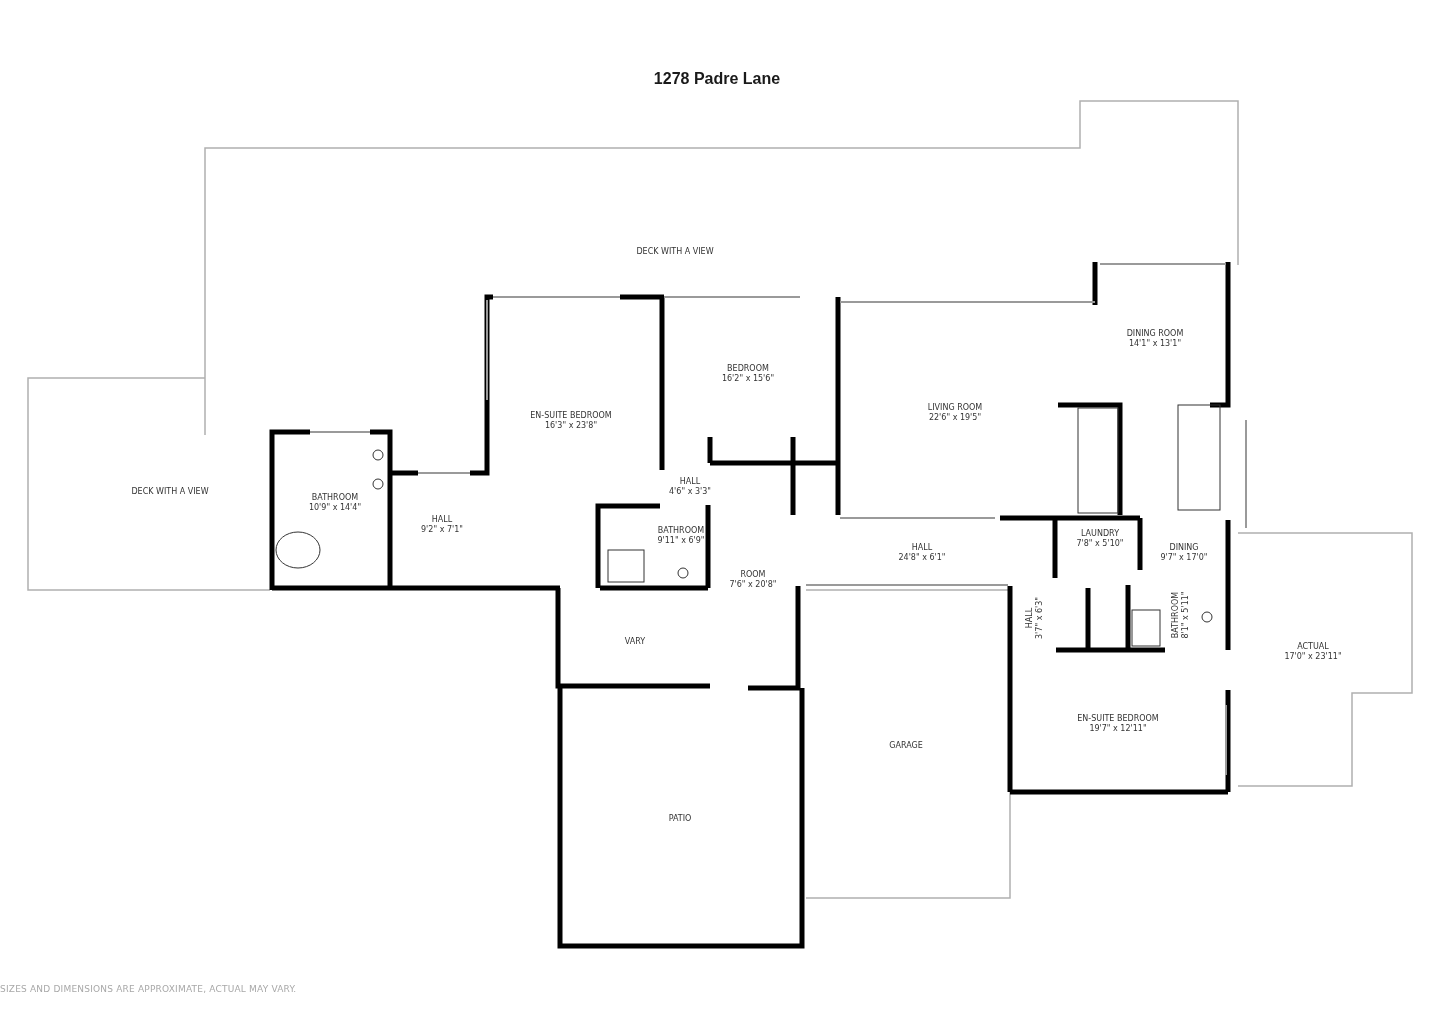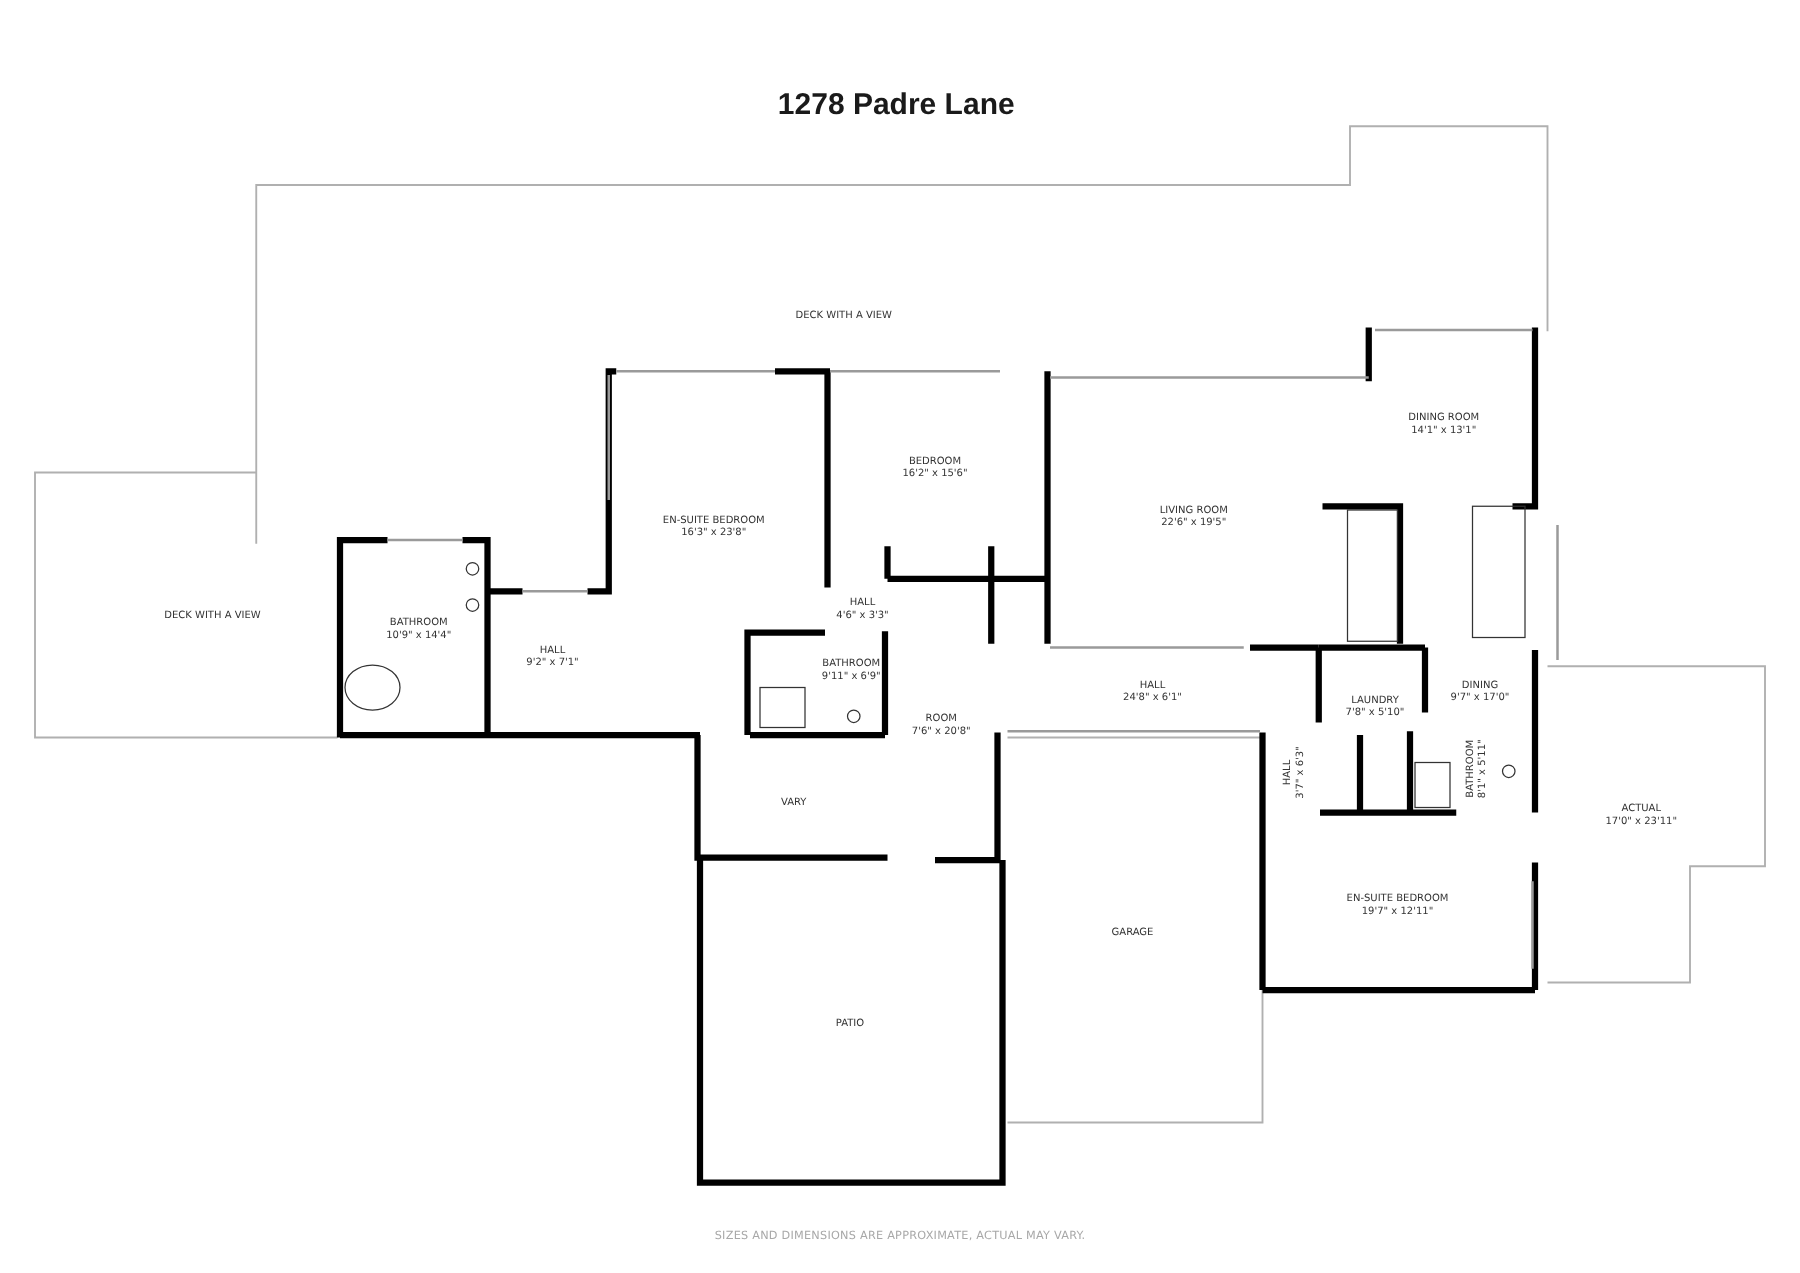--- a/index.html
+++ b/index.html
@@ -1,20 +1,20 @@
 <!DOCTYPE html>
 <html><head>
 <meta charset="utf-8">
 <style>
   html, body { margin: 0; padding: 0; background: #ffffff; }
   body { width: 1440px; height: 1018px; position: relative; overflow: hidden;
          font-family: "DejaVu Sans", sans-serif; }
   .title { position: absolute; left: 0; width: 1434px; top: 70px; text-align: center;
-           font-family: "Liberation Sans", sans-serif; font-weight: bold; font-size: 24px; color: #1a1a1a; }
-  .footer { position: absolute; left: 0; width: 1440px; top: 984px; text-align: center;
+           font-family: "Liberation Sans", sans-serif; font-weight: bold; font-size: 16px; color: #1a1a1a; }
+  .footer { position: absolute; left: 0; width: 1440px; top: 984px; 
             font-size: 9px; color: #a8a8a8; letter-spacing: 0.2px; }
   svg.plan { position: absolute; left: 0; top: 0; }
   .room-label { position: absolute; text-align: center; font-size: 8px; color: #333;
                 line-height: 10px; white-space: nowrap; transform: translateX(-50%); }
   .room-label .dim { display: block; }
   .vert { transform: translate(-50%,-50%) rotate(-90deg); }
 </style>
 </head>
 <body>
 
@@ -102,21 +102,21 @@
 <div class="room-label" style="left:335px;top:493px"><span>BATHROOM</span><span class="dim">10'9" x 14'4"</span></div>
 <div class="room-label" style="left:442px;top:515px"><span>HALL</span><span class="dim">9'2" x 7'1"</span></div>
 <div class="room-label" style="left:571px;top:411px"><span>EN-SUITE BEDROOM</span><span class="dim">16'3" x 23'8"</span></div>
 <div class="room-label" style="left:748px;top:364px"><span>BEDROOM</span><span class="dim">16'2" x 15'6"</span></div>
 <div class="room-label" style="left:690px;top:477px"><span>HALL</span><span class="dim">4'6" x 3'3"</span></div>
 <div class="room-label" style="left:681px;top:526px"><span>BATHROOM</span><span class="dim">9'11" x 6'9"</span></div>
 <div class="room-label" style="left:753px;top:570px"><span>ROOM</span><span class="dim">7'6" x 20'8"</span></div>
 <div class="room-label" style="left:955px;top:403px"><span>LIVING ROOM</span><span class="dim">22'6" x 19'5"</span></div>
 <div class="room-label" style="left:1155px;top:329px"><span>DINING ROOM</span><span class="dim">14'1" x 13'1"</span></div>
 <div class="room-label" style="left:922px;top:543px"><span>HALL</span><span class="dim">24'8" x 6'1"</span></div>
-<div class="room-label" style="left:1100px;top:555px"><span>LAUNDRY</span><span class="dim">7'8" x 5'10"</span></div>
+<div class="room-label" style="left:1100px;top:529px"><span>LAUNDRY</span><span class="dim">7'8" x 5'10"</span></div>
 <div class="room-label" style="left:1184px;top:543px"><span>DINING</span><span class="dim">9'7" x 17'0"</span></div>
 <div class="room-label vert" style="left:1035px;top:618px"><span>HALL</span><span class="dim">3'7" x 6'3"</span></div>
 <div class="room-label vert" style="left:1181px;top:615px"><span>BATHROOM</span><span class="dim">8'1" x 5'11"</span></div>
 <div class="room-label" style="left:635px;top:637px"><span>VARY</span></div>
 <div class="room-label" style="left:1118px;top:714px"><span>EN-SUITE BEDROOM</span><span class="dim">19'7" x 12'11"</span></div>
 <div class="room-label" style="left:1313px;top:642px"><span>ACTUAL</span><span class="dim">17'0" x 23'11"</span></div>
 <div class="room-label" style="left:906px;top:741px"><span>GARAGE</span></div>
 <div class="room-label" style="left:680px;top:814px"><span>PATIO</span></div>
 
 <div class="footer">SIZES AND DIMENSIONS ARE APPROXIMATE, ACTUAL MAY VARY.</div>

